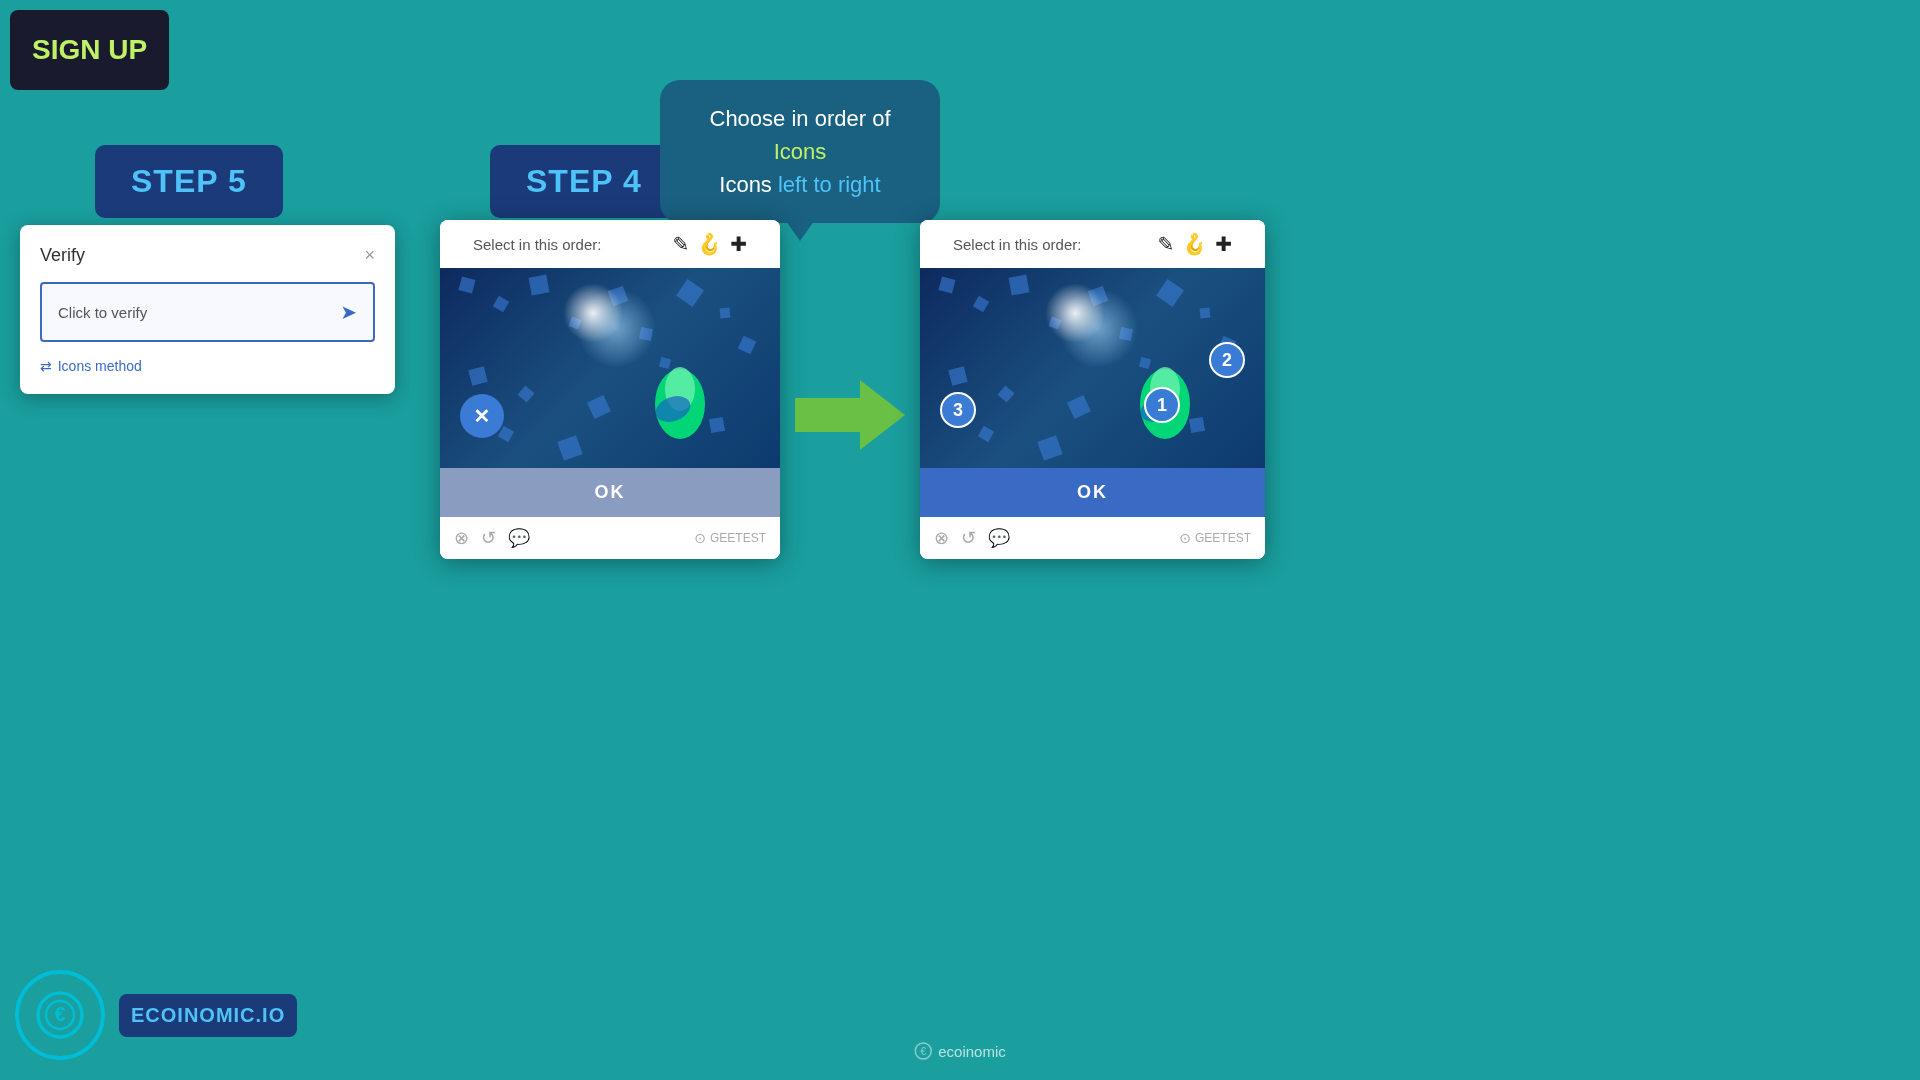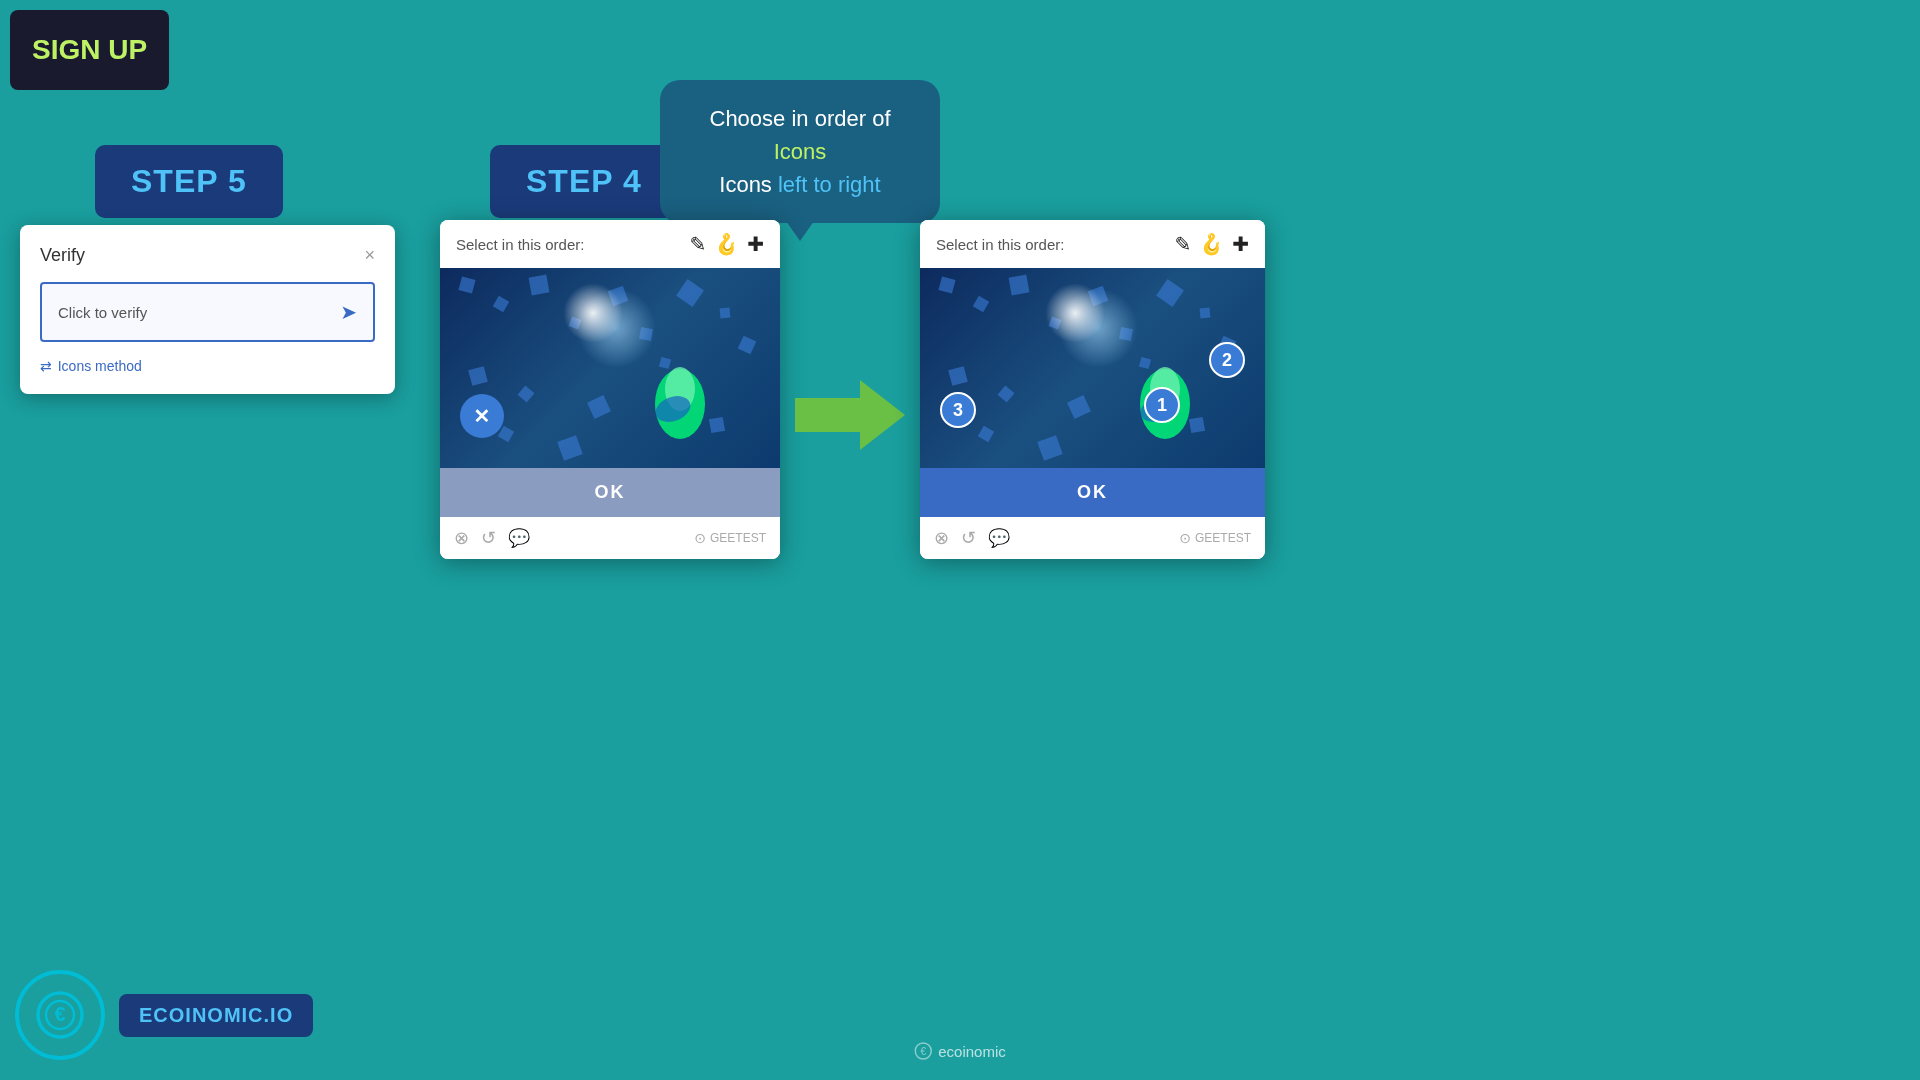--- a/index.html
+++ b/index.html
@@ -172,21 +172,21 @@
     .captcha-panel-right {
       top: 220px;
       left: 920px;
       width: 345px;
     }
 
     .captcha-header {
       display: flex;
       justify-content: space-between;
       align-items: center;
-      padding: 12px 16px;
+      padding: 12px 33px;
       background: #fff;
     }
 
     .captcha-header-text {
       color: #555;
       font-size: 15px;
     }
 
     .captcha-icons-header {
       display: flex;
@@ -310,21 +310,21 @@
       align-items: center;
       justify-content: center;
       background: transparent;
     }
 
     .logo-name {
       background: #1a3a7a;
       color: #4fc3f7;
       font-size: 20px;
       font-weight: 900;
-      padding: 10px 20px;
+      padding: 10px 12px;
       border-radius: 8px;
       letter-spacing: 1px;
     }
 
     
     .footer-text {
       position: absolute;
       bottom: 20px;
       left: 50%;
       transform: translateX(-50%);

